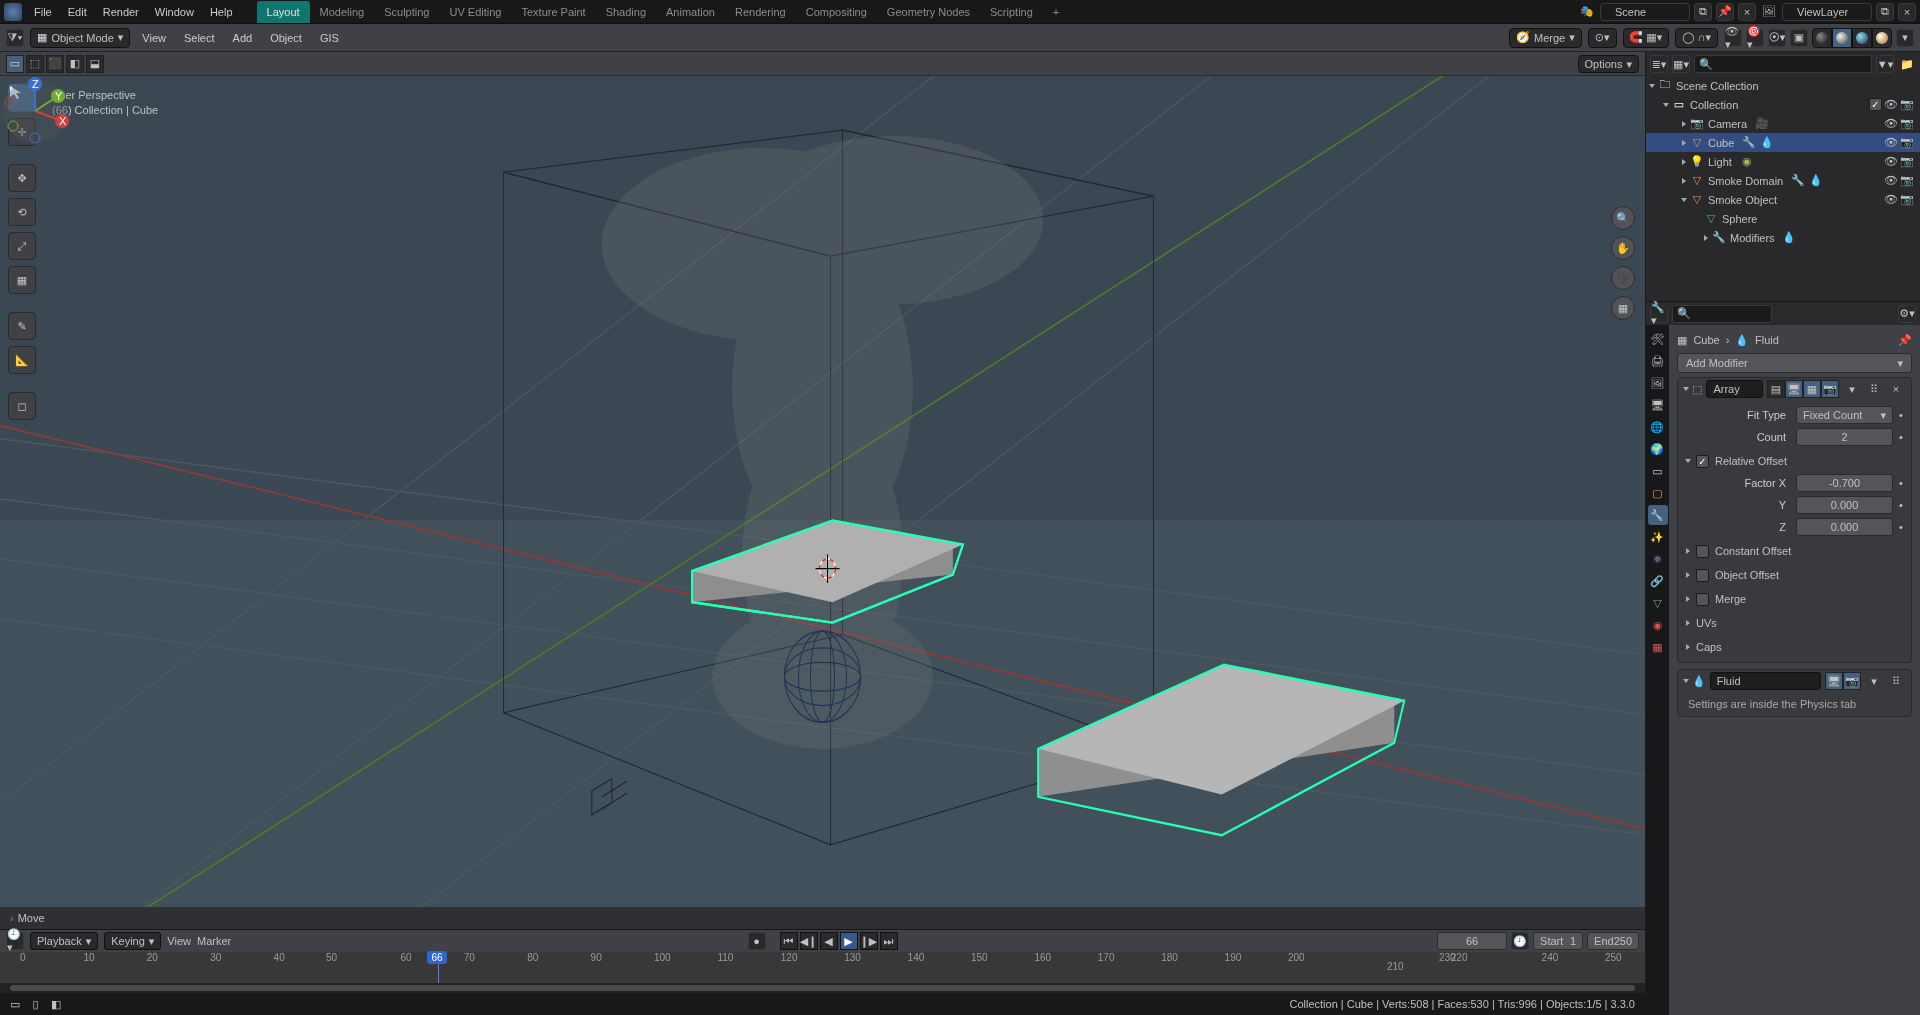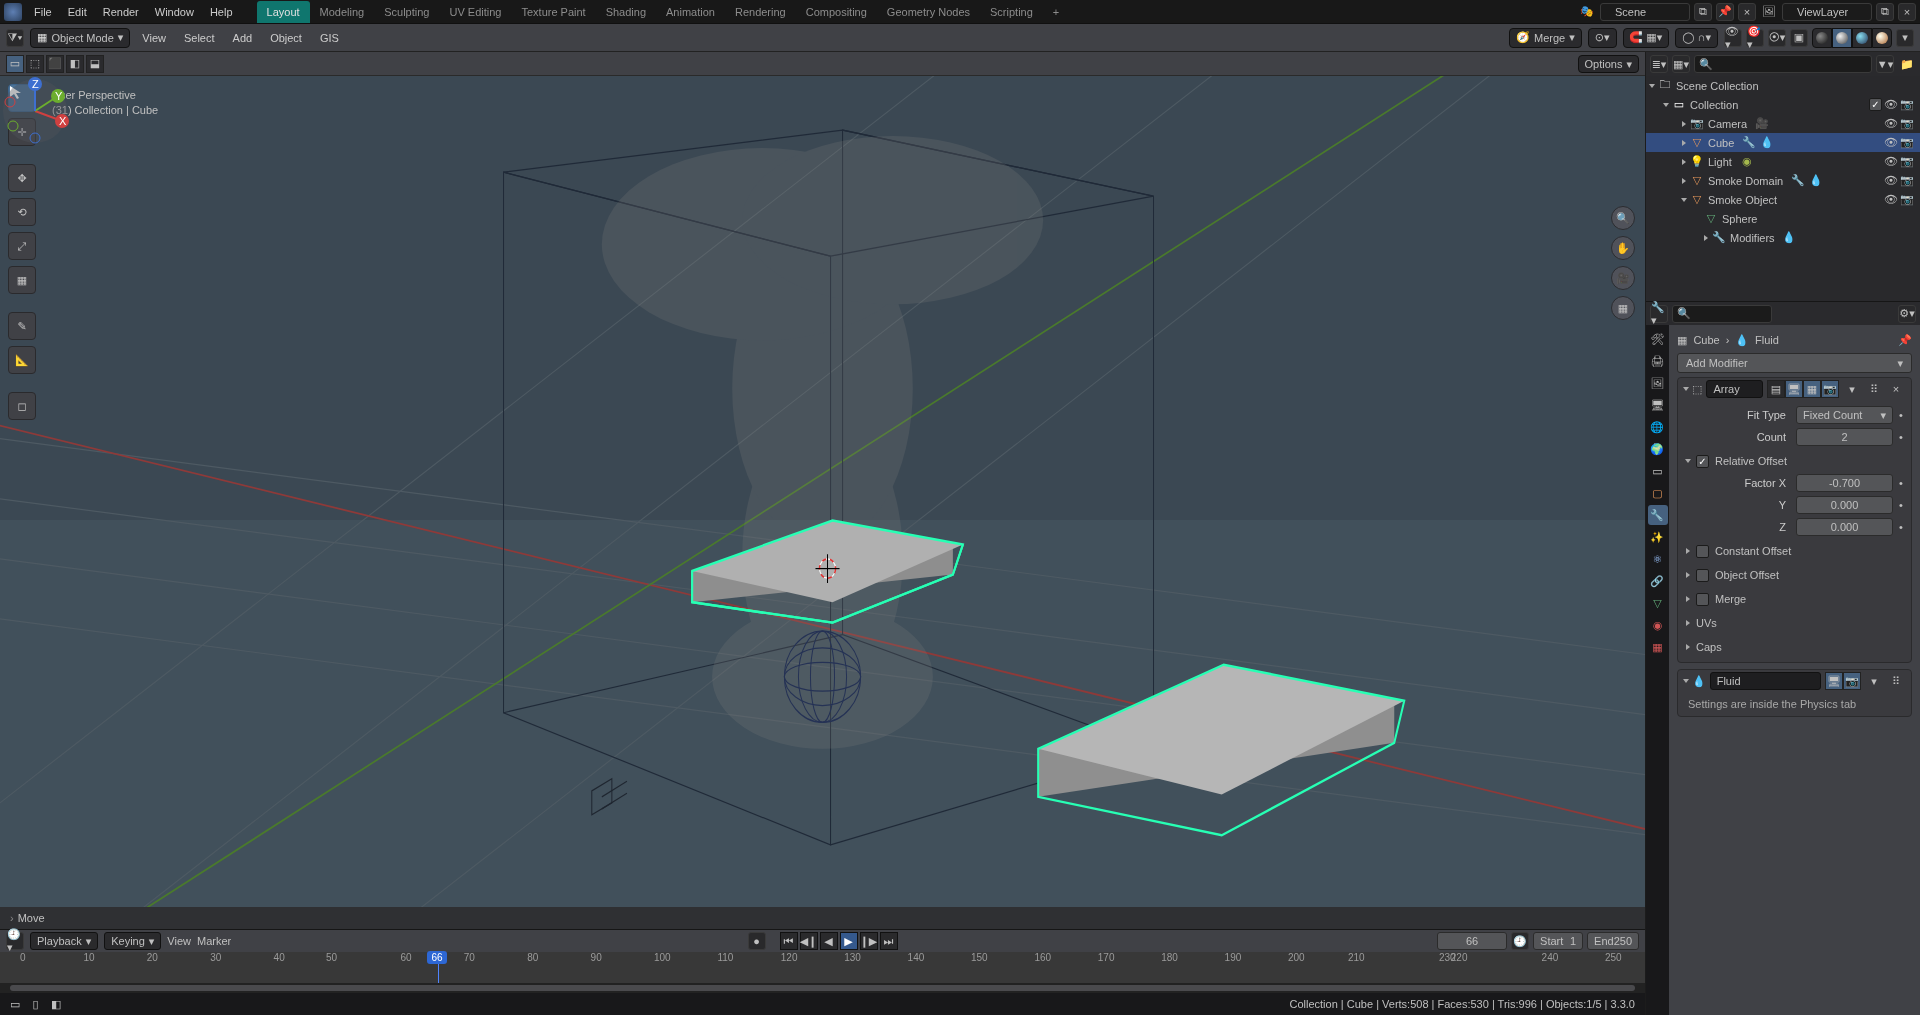--- a/index.html
+++ b/index.html
@@ -296,21 +296,21 @@
         <div class="tool">▦</div>
         <div style="height:6px"></div>
         <div class="tool">✎</div>
         <div class="tool">📐</div>
         <div style="height:6px"></div>
         <div class="tool">◻</div>
       </div>
 
       <div class="vp-label">
         <div>User Perspective</div>
-        <div>(31) Collection | Cube</div>
+        <div>(66) Collection | Cube</div>
       </div>
 
       <svg class="gizmo" width="70" height="70">
         <circle cx="35" cy="35" r="32" fill="rgba(80,82,90,0.4)"></circle>
         <line x1="35" y1="35" x2="62" y2="45" stroke="#d04040" stroke-width="2"></line>
           <circle cx="62" cy="45" r="7" fill="#d04040"></circle>
           <text x="59" y="49" fill="#fff" font-size="9">X</text>
         <line x1="35" y1="35" x2="58" y2="20" stroke="#6cae2e" stroke-width="2"></line>
           <circle cx="58" cy="20" r="7" fill="#6cae2e"></circle>
           <text x="55" y="24" fill="#fff" font-size="9">Y</text>
@@ -378,21 +378,21 @@
           <span class="tick" style="left: 717.4px;">110</span>
           <span class="tick" style="left: 780.8px;">120</span>
           <span class="tick" style="left: 844.2px;">130</span>
           <span class="tick" style="left: 907.6px;">140</span>
           <span class="tick" style="left: 971px;">150</span>
           <span class="tick" style="left: 1034.4px;">160</span>
           <span class="tick" style="left: 1097.8px;">170</span>
           <span class="tick" style="left: 1161.2px;">180</span>
           <span class="tick" style="left: 1224.6px;">190</span>
           <span class="tick" style="left: 1288px;">200</span>
-          <span class="tick" style="left: 1348px;">210</span>
+          <span class="tick" style="left: 1387px; margin-top: 9px;">210</span>
           <span class="tick" style="left: 1414.8px; margin-left: 36px;">220</span>
           <span class="tick" style="left: 1439px;">230</span>
           <span class="tick" style="left: 1541.6px;">240</span>
           <span class="tick" style="left: 1605px;">250</span>
           <div class="cursor" style="left: 438.44px;">
             <span class="badge">66</span>
           </div>
         </div>
       <div id="tl-scroll">
           <div class="bar"></div>

